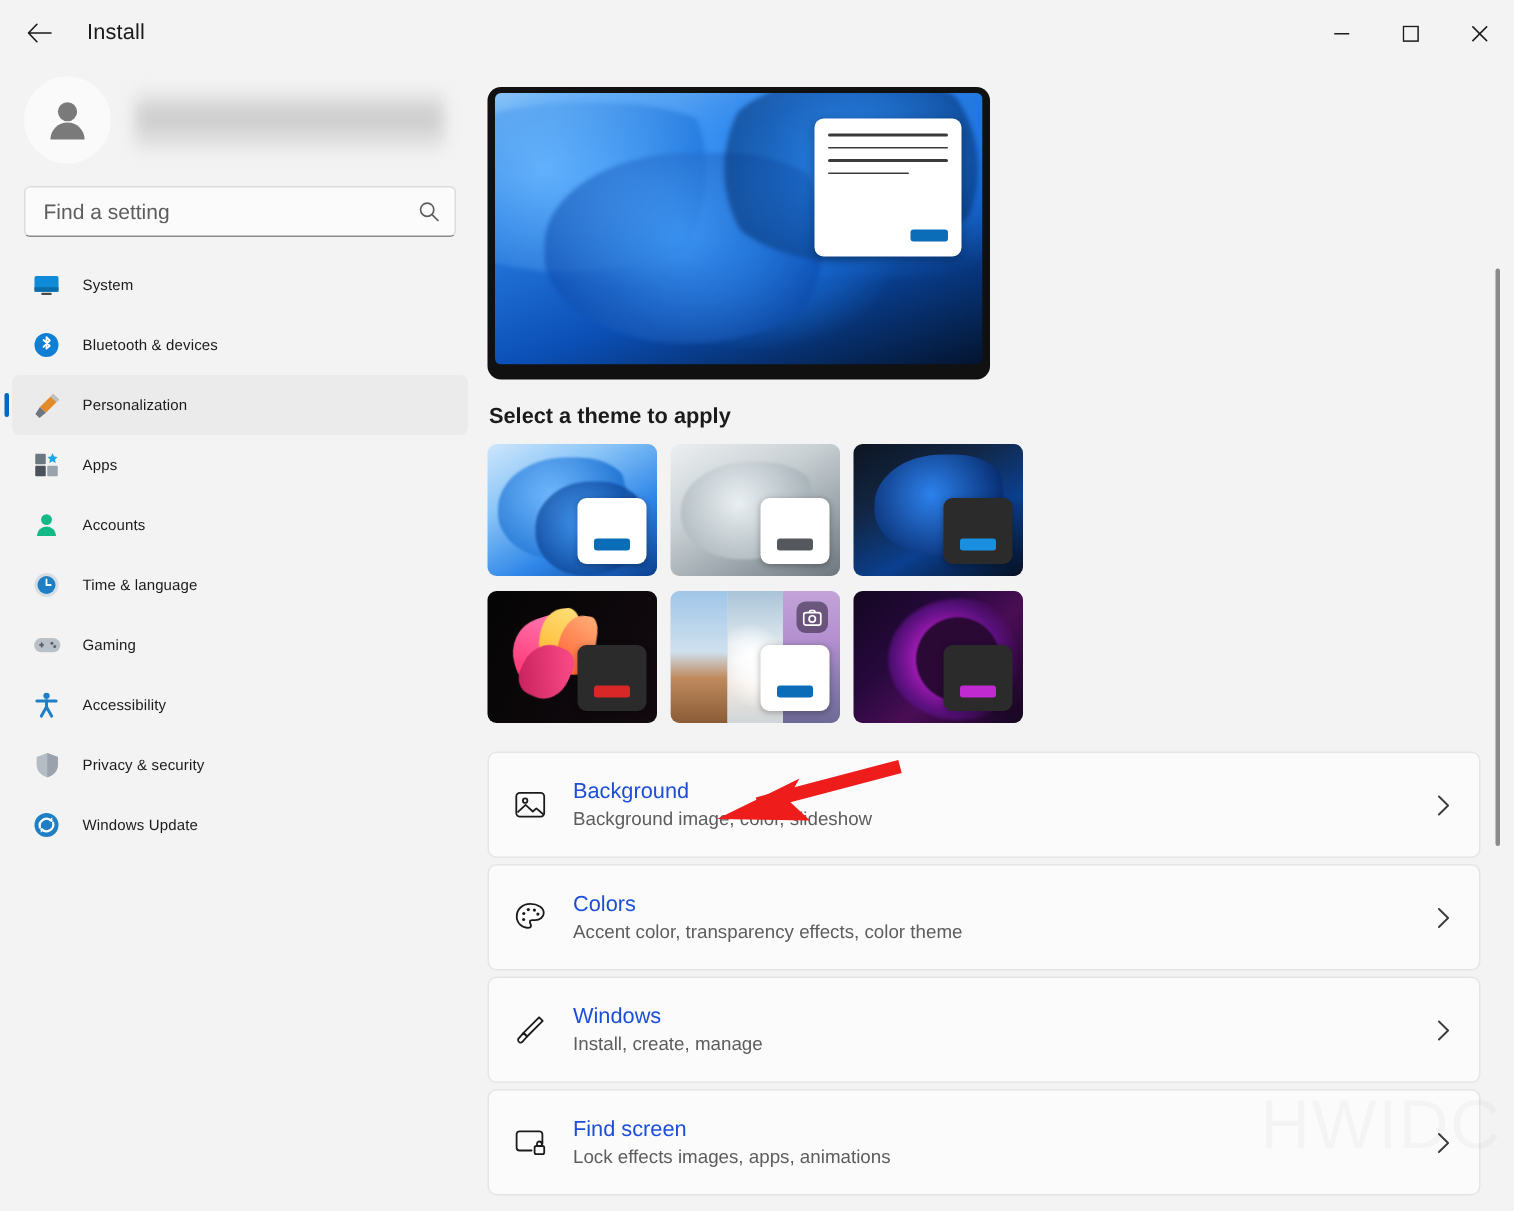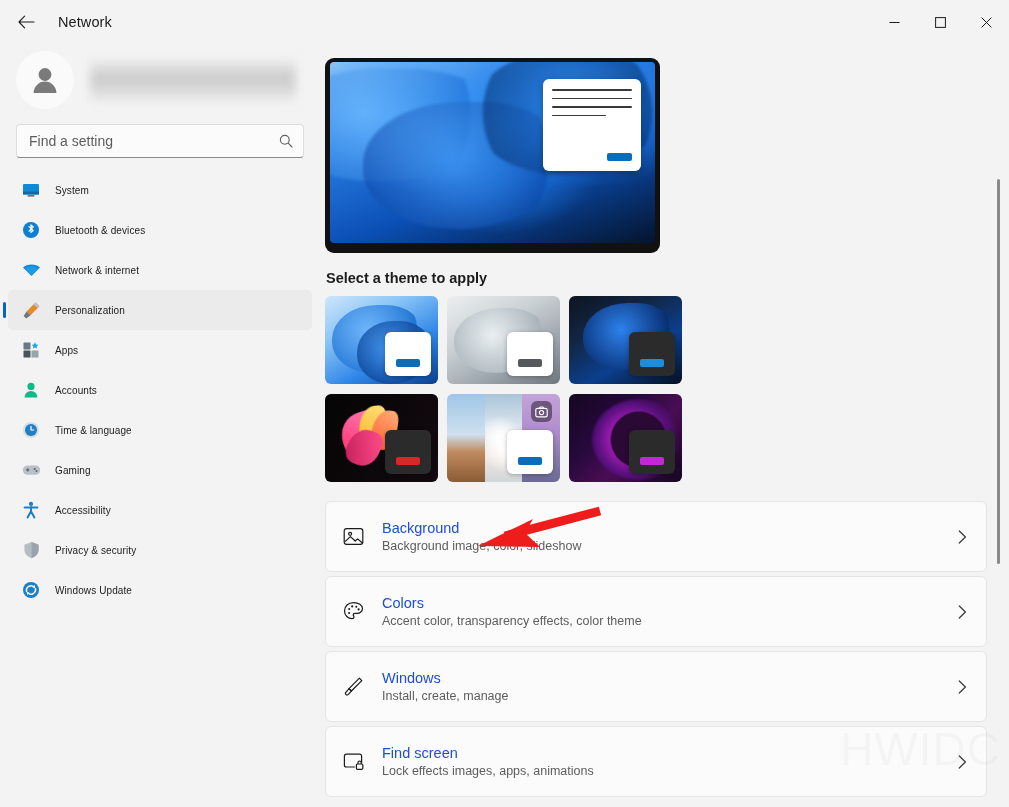--- a/index.html
+++ b/index.html
@@ -165,21 +165,21 @@
 <body>
 
 <div class="window">
 
   <div class="titlebar">
     <div class="back-btn">
       <svg width="17" height="14" viewBox="0 0 17 14">
         <path d="M6.6 1.2 L1 7 L6.6 12.8 M1.2 7 H16" fill="none" stroke="#1b1b1b" stroke-width="1.1" stroke-linecap="round" stroke-linejoin="round"></path>
       </svg>
     </div>
-    <div class="title-text">Network</div>
+    <div class="title-text">Install</div>
     <div class="wincontrols">
       <div class="wc">
         <svg width="11" height="11" viewBox="0 0 11 11">
           <line x1="0.5" y1="5.5" x2="10.5" y2="5.5" stroke="#1b1b1b" stroke-width="1"></line>
         </svg>
       </div>
       <div class="wc">
         <svg width="11" height="11" viewBox="0 0 11 11">
           <rect x="0.6" y="0.6" width="9.8" height="9.8" fill="none" stroke="#1b1b1b" stroke-width="1"></rect>
         </svg>
@@ -233,29 +233,20 @@
         <div class="nav-item">
           <span class="nav-ico">
             <svg width="18" height="18" viewBox="0 0 18 18">
               <circle cx="9" cy="9" r="8" fill="#0f7fd4"></circle>
               <path d="M7 5.6 L11.2 9.6 L9 11.4 V3.8 L11.2 6 L7 10.2" fill="none" stroke="#ffffff" stroke-width="1.2" stroke-linejoin="round" stroke-linecap="round"></path>
             </svg>
           </span>
           <span class="nav-label">Bluetooth &amp; devices</span>
         </div>
 
-        <div class="nav-item">
-          <span class="nav-ico">
-            <svg width="19" height="18" viewBox="0 0 19 18">
-              <path d="M1 6.5 C5 2.4 14 2.4 18 6.5 L9.5 15 Z" fill="#0f8ad6"></path>
-              <path d="M3.2 7.6 C6.2 4.6 12.8 4.6 15.8 7.6 L9.5 14 Z" fill="#1f9ae6"></path>
-            </svg>
-          </span>
-          <span class="nav-label">Network &amp; internet</span>
-        </div>
 
         <div class="nav-item active">
           <span class="nav-ico">
             <svg width="19" height="19" viewBox="0 0 19 19">
               <path d="M13.4 1.6 L17.4 5.3 L8.6 14.2 L4.6 10.4 Z" fill="#e58a2a"></path>
               <path d="M13.4 1.6 L17.4 5.3 L15.6 7.1 L11.6 3.4 Z" fill="#b9c3cc"></path>
               <path d="M4.6 10.4 L8.6 14.2 L4.3 17.6 L1.6 15 Z" fill="#6d7781"></path>
             </svg>
           </span>
           <span class="nav-label">Personalization</span>

